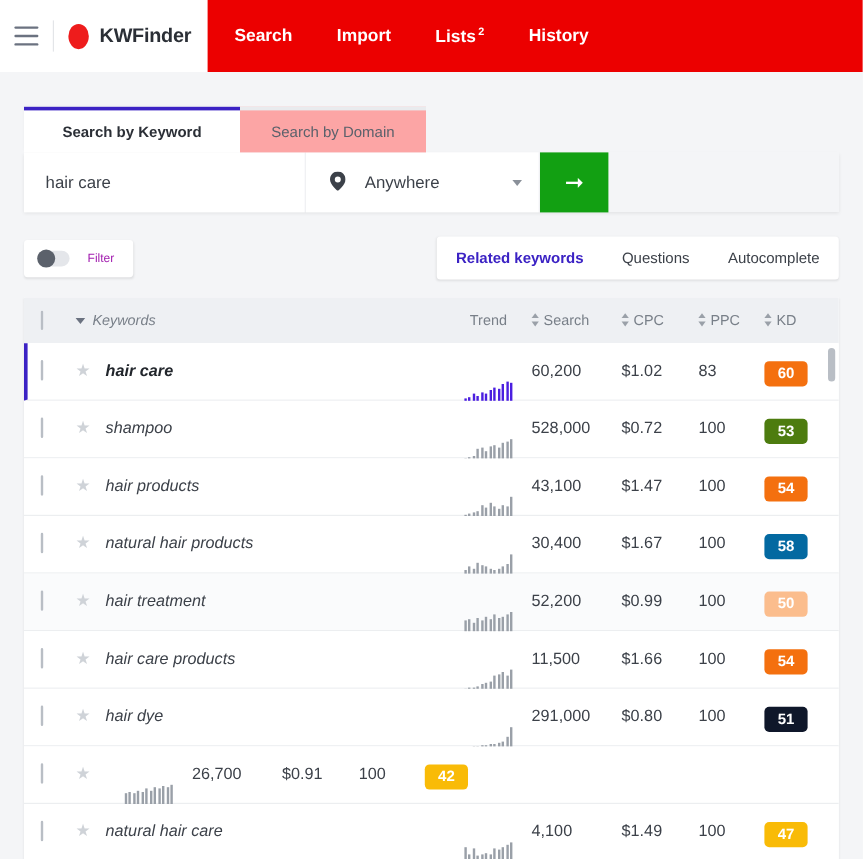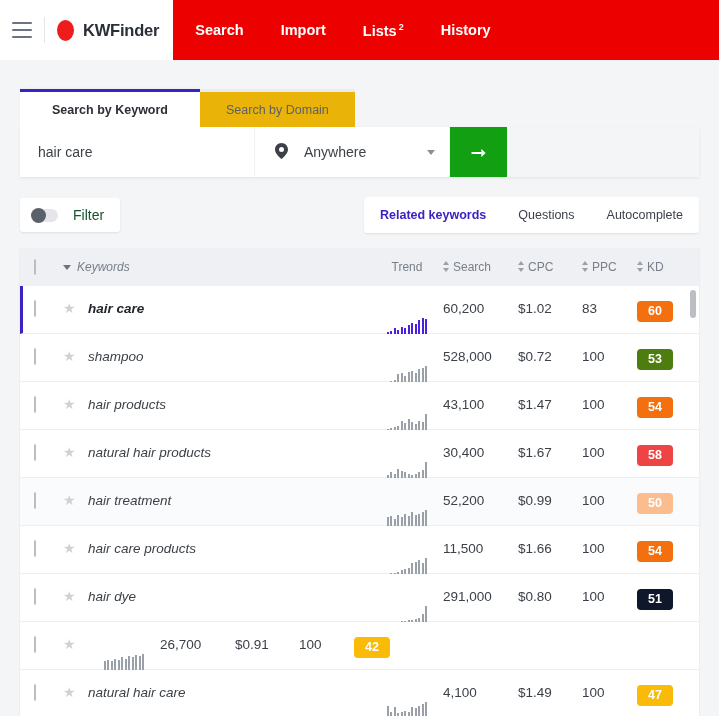--- a/index.html
+++ b/index.html
@@ -75,21 +75,21 @@
   .tab-kw {
     background: #ffffff;
     color: #2b2f36;
     font-weight: bold;
     border-top: 3px solid #3b22c4;
     box-shadow: 0 -1px 3px rgba(0,0,0,0.04);
     min-width: 180px;
     text-align: center;
   }
   .tab-dom {
-    background: #eab308;
+    background: #fca5a5;
     color: #5b616b;
     border-top: 3px solid #e9ebee;
     min-width: 152px;
     text-align: center;
   }
 
   .search-bar { display: flex; height: 50px; box-shadow: 0 1px 3px rgba(0,0,0,0.08); }
   .field-kw {
     flex: 0 0 234px;
     background: #ffffff;
@@ -157,21 +157,21 @@
     margin-right: 15px;
   }
   .toggle::after {
     content: "";
     position: absolute;
     left: 0; top: -1px;
     width: 15px; height: 15px;
     border-radius: 50%;
     background: #5b616b;
   }
-  .filter-label { font-size: 14px; color: #14532d; }
+  .filter-label { font-size: 10px; color: #a21caf; }
 
   .kw-tabs {
     background: #fff;
     border-radius: 3px;
     box-shadow: 0 1px 2px rgba(0,0,0,0.09);
     display: flex;
     overflow: hidden;
   }
   .kw-tab {
     font-size: 12.5px;
@@ -490,21 +490,21 @@
               <i style="height:8px"></i>
               <i style="height:9px"></i>
               <i style="height:11px"></i>
               <i style="height:13px"></i>
               <i style="height:21px"></i>
             </div>
           </div>
           <div class="col-search">30,400</div>
           <div class="col-cpc">$1.67</div>
           <div class="col-ppc">100</div>
-          <div class="col-kd"><span class="kd-badge" style="background: #ef4444;">58</span></div>
+          <div class="col-kd"><span class="kd-badge" style="background: #0369a1;">58</span></div>
         </div>
         <div class="row hover">
           <div class="col-check"><span class="cbox"></span></div>
           <div class="col-star"><span class="star">★</span></div>
           <div class="col-kw">
             <span class="kw-name">hair treatment</span>
           </div>
           <div class="col-trend">
             <div class="spark">
               <i style="height:14px"></i>

